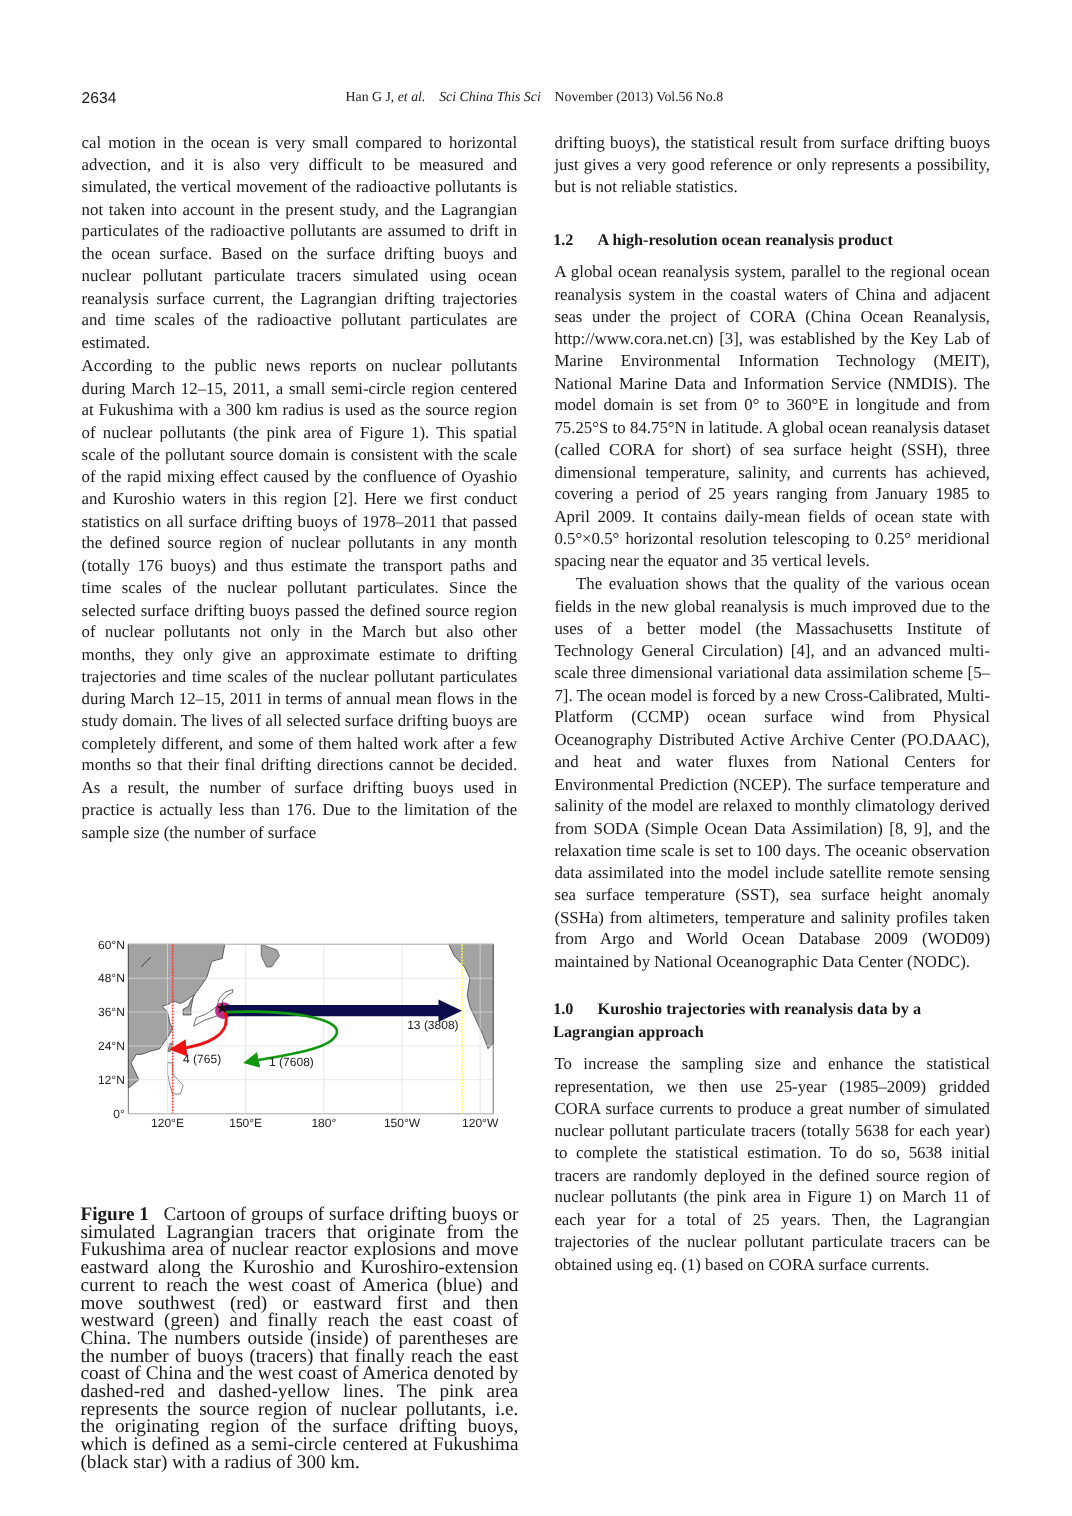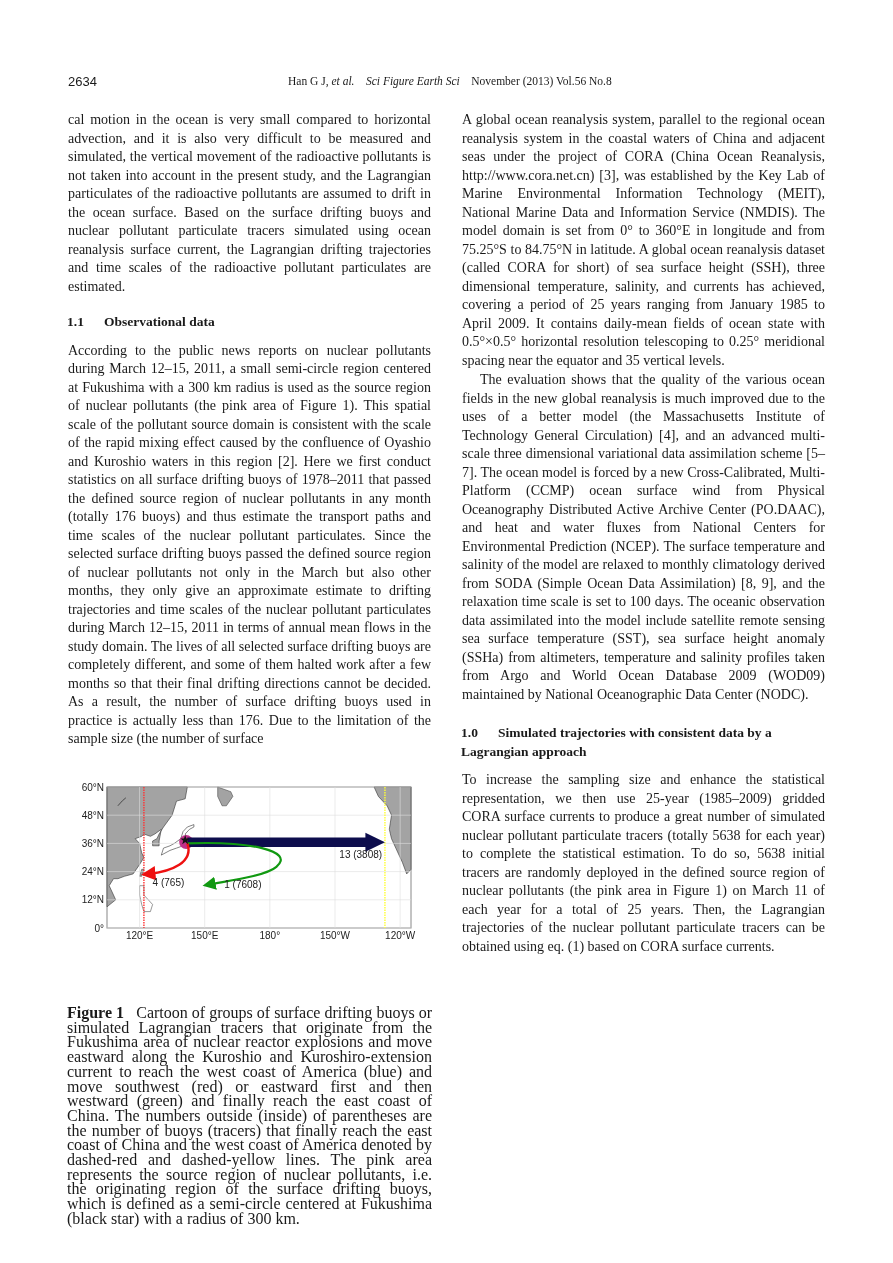--- a/index.html
+++ b/index.html
@@ -18,26 +18,25 @@
   .fig{position:absolute;left:67px;top:778px;width:365px;height:170px;}
   .caption{position:absolute;left:67px;top:1006px;width:365px;font-size:16px;line-height:14.7px;text-align:justify;}
   .caption b{font-family:"Liberation Serif",serif;}
   svg text{font-family:"Liberation Sans",sans-serif;}
 </style>
 </head>
 <body>
 
 <div class="hdr">
   <span class="pgnum">2634</span>
-  <span class="running"><span>Han G J, </span><i>et al.</i>&nbsp;&nbsp;&nbsp;&nbsp;<i>Sci Figure Earth Sci</i>&nbsp;&nbsp;&nbsp;&nbsp;<span>November (2013) Vol.56 No.8</span></span>
+  <span class="running"><span>Han G J, </span><i>et al.</i>&nbsp;&nbsp;&nbsp;&nbsp;<i>Sci China This Sci</i>&nbsp;&nbsp;&nbsp;&nbsp;<span>November (2013) Vol.56 No.8</span></span>
 </div>
 
 <div class="col" id="left">
   <p>cal motion in the ocean is very small compared to horizontal advection, and it is also very difficult to be measured and simulated, the vertical movement of the radioactive pollutants is not taken into account in the present study, and the Lagrangian particulates of the radioactive pollutants are assumed to drift in the ocean surface. Based on the surface drifting buoys and nuclear pollutant particulate tracers simulated using ocean reanalysis surface current, the Lagrangian drifting trajectories and time scales of the radioactive pollutant particulates are estimated.</p>
-  <h3 style="margin-top:17px;margin-bottom:10px;"><span class="num">1.1</span><span>Observational data</span></h3>
   <p>According to the public news reports on nuclear pollutants during March 12–15, 2011, a small semi-circle region centered at Fukushima with a 300 km radius is used as the source region of nuclear pollutants (the pink area of Figure 1). This spatial scale of the pollutant source domain is consistent with the scale of the rapid mixing effect caused by the confluence of Oyashio and Kuroshio waters in this region [2]. Here we first conduct statistics on all surface drifting buoys of 1978–2011 that passed the defined source region of nuclear pollutants in any month (totally 176 buoys) and thus estimate the transport paths and time scales of the nuclear pollutant particulates. Since the selected surface drifting buoys passed the defined source region of nuclear pollutants not only in the March but also other months, they only give an approximate estimate to drifting trajectories and time scales of the nuclear pollutant particulates during March 12–15, 2011 in terms of annual mean flows in the study domain. The lives of all selected surface drifting buoys are completely different, and some of them halted work after a few months so that their final drifting directions cannot be decided. As a result, the number of surface drifting buoys used in practice is actually less than 176. Due to the limitation of the sample size (the number of surface</p>
 </div>
 
 <div class="fig">
   <svg id="map" width="365" height="170" viewBox="0 0 365 170">
       <rect x="40" y="9" width="304" height="141" fill="#fff" stroke="#888" stroke-width="1"></rect>
       <polygon points="40.0,9.0 120.3,9.0 118.2,20.8 109.5,23.1 105.1,37.2 96.5,49.0 92.1,56.0 89.9,60.7 85.6,63.0 85.6,67.8 87.8,67.8 92.1,67.8 92.1,63.0 94.3,51.3 87.8,56.0 83.4,58.3 76.9,56.0 74.7,58.3 68.2,60.7 72.6,65.4 74.7,74.8 76.9,79.5 72.6,86.5 66.1,95.9 57.4,98.3 50.9,100.7 46.5,100.7 42.2,107.7 48.7,121.8 40.0,128.8 40.0,9.0" fill="#a3a3a3" stroke="#333" stroke-width="0.6"></polygon>
       <polygon points="94.3,77.1 96.5,70.1 103.0,67.8 107.3,65.4 113.8,60.7 116.0,53.6 120.3,49.0 126.9,46.6 126.9,49.0 122.5,51.3 118.2,56.0 120.3,60.7 118.2,65.4 116.0,67.8 109.5,70.1 103.0,72.4" fill="#fff" stroke="#333" stroke-width="0.6"></polygon>
       <polygon points="72.6,98.3 74.7,91.3 76.9,91.3 74.7,98.3" fill="#a3a3a3" stroke="#333" stroke-width="0.5"></polygon>
       <polygon points="72.6,107.7 76.9,107.7 76.9,117.1 81.3,121.8 85.6,126.5 83.4,133.6 76.9,133.6 74.7,126.5 72.6,117.1" fill="#fff" stroke="#333" stroke-width="0.5"></polygon>
@@ -86,17 +85,19 @@
       <text x="137.71428571428572" y="161" font-size="10" text-anchor="middle" fill="#222">150°E</text>
       <text x="202.85714285714286" y="161" font-size="10" text-anchor="middle" fill="#222">180°</text>
       <text x="268" y="161" font-size="10" text-anchor="middle" fill="#222">150°W</text>
       <text x="333.14285714285717" y="161" font-size="10" text-anchor="middle" fill="#222">120°W</text>
     </svg>
 </div>
 
 <div class="caption"><b>Figure 1</b>&nbsp;&nbsp;&nbsp;<span>Cartoon of groups of surface drifting buoys or simulated Lagrangian tracers that originate from the Fukushima area of nuclear reactor explosions and move eastward along the Kuroshio and Kuroshiro-extension current to reach the west coast of America (blue) and move southwest (red) or eastward first and then westward (green) and finally reach the east coast of China. The numbers outside (inside) of parentheses are the number of buoys (tracers) that finally reach the east coast of China and the west coast of America denoted by dashed-red and dashed-yellow lines. The pink area represents the source region of nuclear pollutants, i.e. the originating region of the surface drifting buoys, which is defined as a semi-circle centered at Fukushima (black star) with a radius of 300 km.</span></div>
 
 <div class="col" id="right">
+  <p>drifting buoys), the statistical result from surface drifting buoys just gives a very good reference or only represents a possibility, but is not reliable statistics.</p>
+  <h3 style="margin-top:24px;margin-bottom:10px;"><span class="num">1.2</span><span>A high-resolution ocean reanalysis product</span></h3>
   <p>A global ocean reanalysis system, parallel to the regional ocean reanalysis system in the coastal waters of China and adjacent seas under the project of CORA (China Ocean Reanalysis, http://www.cora.net.cn) [3], was established by the Key Lab of Marine Environmental Information Technology (MEIT), National Marine Data and Information Service (NMDIS). The model domain is set from 0° to 360°E in longitude and from 75.25°S to 84.75°N in latitude. A global ocean reanalysis dataset (called CORA for short) of sea surface height (SSH), three dimensional temperature, salinity, and currents has achieved, covering a period of 25 years ranging from January 1985 to April 2009. It contains daily-mean fields of ocean state with 0.5°×0.5° horizontal resolution telescoping to 0.25° meridional spacing near the equator and 35 vertical levels.</p>
   <p class="indent">The evaluation shows that the quality of the various ocean fields in the new global reanalysis is much improved due to the uses of a better model (the Massachusetts Institute of Technology General Circulation) [4], and an advanced multi-scale three dimensional variational data assimilation scheme [5–7]. The ocean model is forced by a new Cross-Calibrated, Multi-Platform (CCMP) ocean surface wind from Physical Oceanography Distributed Active Archive Center (PO.DAAC), and heat and water fluxes from National Centers for Environmental Prediction (NCEP). The surface temperature and salinity of the model are relaxed to monthly climatology derived from SODA (Simple Ocean Data Assimilation) [8, 9], and the relaxation time scale is set to 100 days. The oceanic observation data assimilated into the model include satellite remote sensing sea surface temperature (SST), sea surface height anomaly (SSHa) from altimeters, temperature and salinity profiles taken from Argo and World Ocean Database 2009 (WOD09) maintained by National Oceanographic Data Center (NODC).</p>
-  <h3 style="margin-top:20px;margin-bottom:10px;"><span class="num">1.0</span><span>Simulated trajectories with consistent data by a Lagrangian approach</span></h3>
+  <h3 style="margin-top:20px;margin-bottom:10px;"><span class="num">1.0</span><span>Kuroshio trajectories with reanalysis data by a Lagrangian approach</span></h3>
   <p>To increase the sampling size and enhance the statistical representation, we then use 25-year (1985–2009) gridded CORA surface currents to produce a great number of simulated nuclear pollutant particulate tracers (totally 5638 for each year) to complete the statistical estimation. To do so, 5638 initial tracers are randomly deployed in the defined source region of nuclear pollutants (the pink area in Figure 1) on March 11 of each year for a total of 25 years. Then, the Lagrangian trajectories of the nuclear pollutant particulate tracers can be obtained using eq. (1) based on CORA surface currents.</p>
 </div>
 
 </body></html>

